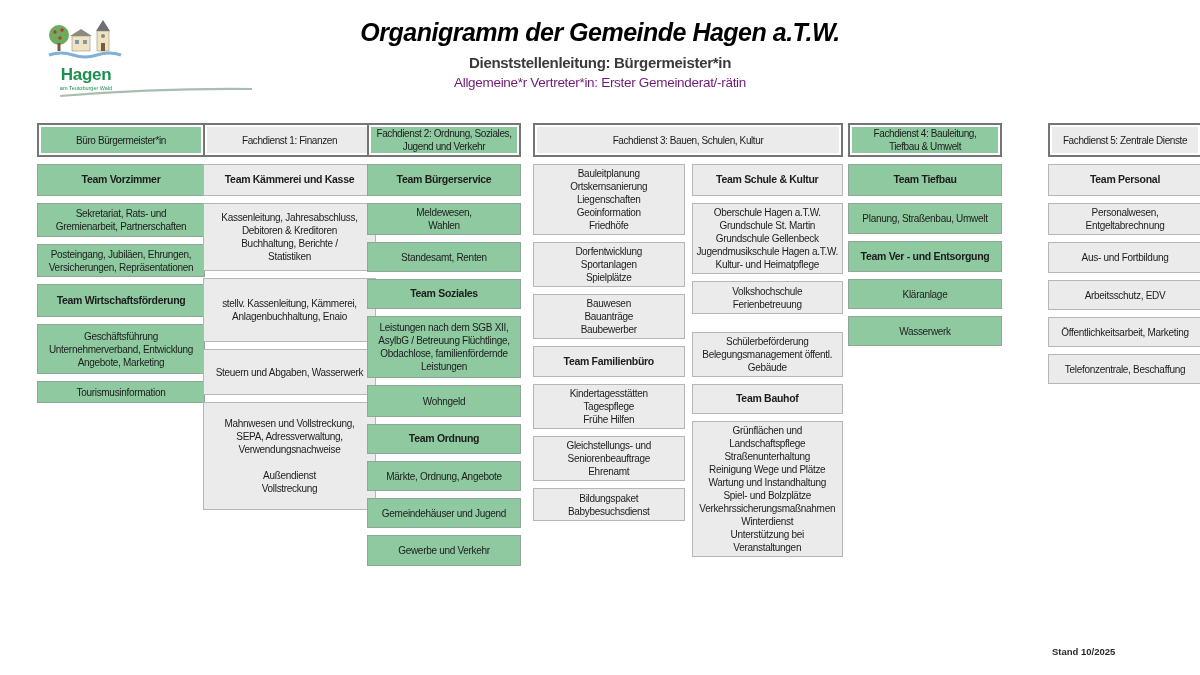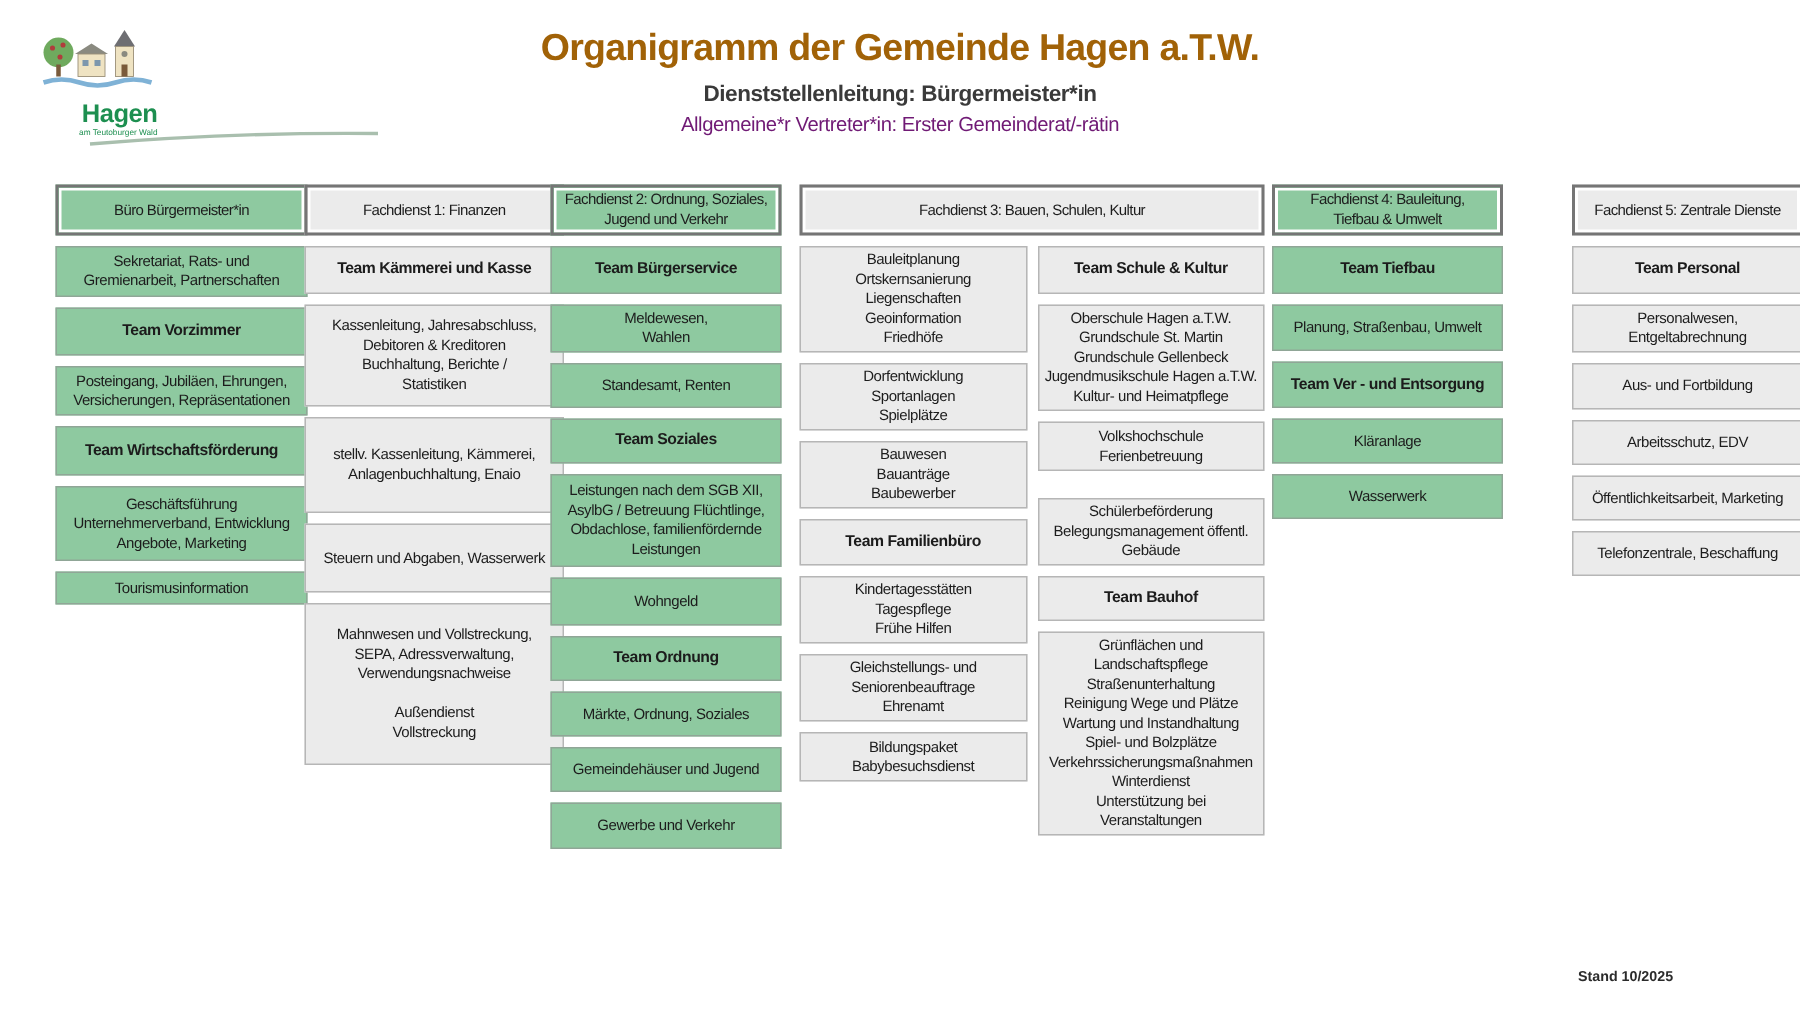--- a/index.html
+++ b/index.html
@@ -2,24 +2,24 @@
 <html><head>
 <meta charset="utf-8">
 <style>
   html,body { margin:0; padding:0; background:#ffffff; }
   .canvas {
     position:relative; width:1200px; height:675px; background:#ffffff;
     font-family:"Liberation Sans", sans-serif; overflow:hidden;
   }
   
   .titleblock { position:absolute; top:18px; left:0; right:0; text-align:center; }
-  .title  { color:#a16207; font-size:25px; font-weight:bold; letter-spacing:-0.5px; }
+  .title  { color:#000000; font-size:25px; font-weight:bold; letter-spacing:-0.5px;font-style:italic; }
   .sub1   { margin-top:7px; color:#3a3a3a; font-size:15px; font-weight:bold; letter-spacing:-0.3px; }
   .sub2   { margin-top:4px; color:#701a75; font-size:13.5px; letter-spacing:-0.3px; }
-  .logo   { position:absolute; left:17px; top:20px; width:88px; text-align:right; }
+  .logo   { position:absolute; left:42px; top:20px; width:88px; text-align:center; }
   .logo-name { color:#1d8f50; font-size:17px; font-weight:bold; line-height:1; margin-top:2px; letter-spacing:-0.3px; }
   .logo-tag  { color:#1d8f50; font-size:5.5px; margin-top:2px; }
   .swoosh { position:absolute; left:58px; top:85px; }
   
   .col { position:absolute; top:123px; }
   .box {
     box-sizing:border-box; display:flex; align-items:center; justify-content:center;
     text-align:center; white-space:pre-line; margin-bottom:7px; padding:2px 3px;
     font-size:10px; line-height:1.3; letter-spacing:-0.3px; color:#1c1c1c;
     border:1px solid #adadad;
@@ -66,23 +66,23 @@
   </svg>
 
   <div class="titleblock">
     <div class="title">Organigramm der Gemeinde Hagen a.T.W.</div>
     <div class="sub1">Dienststellenleitung: Bürgermeister*in</div>
     <div class="sub2">Allgemeine*r Vertreter*in: Erster Gemeinderat/-rätin</div>
   </div>
 
   <div class="col" style="left:37px;width:168px;">
     <div class="box green-box hdr">Büro Bürgermeister*in</div>
+    <div class="box green-box team" style="min-height:32px">Team Vorzimmer</div>
     <div class="box green-box" style="min-height:34px">Sekretariat, Rats- und
 Gremienarbeit, Partnerschaften</div>
-    <div class="box green-box team" style="min-height:32px">Team Vorzimmer</div>
     <div class="box green-box" style="min-height:33px">Posteingang, Jubiläen, Ehrungen,
 Versicherungen, Repräsentationen</div>
     <div class="box green-box team" style="min-height:33px;margin-top:5px">Team Wirtschaftsförderung</div>
     <div class="box green-box" style="min-height:50px">Geschäftsführung
 Unternehmerverband, Entwicklung
 Angebote, Marketing</div>
     <div class="box green-box" style="min-height:22px;margin-top:5px">Tourismusinformation</div>
   </div>
 
   <div class="col" style="left:203px;width:173px;">
@@ -110,21 +110,21 @@
     <div class="box green-box" style="min-height:32px">Meldewesen,
 Wahlen</div>
     <div class="box green-box" style="min-height:30px">Standesamt, Renten</div>
     <div class="box green-box team" style="min-height:30px">Team Soziales</div>
     <div class="box green-box" style="min-height:62px">Leistungen nach dem SGB XII,
 AsylbG / Betreuung Flüchtlinge,
 Obdachlose, familienfördernde
 Leistungen</div>
     <div class="box green-box" style="min-height:32px;margin-top:5px">Wohngeld</div>
     <div class="box green-box team" style="min-height:30px;margin-top:3px">Team Ordnung</div>
-    <div class="box green-box" style="min-height:30px">Märkte, Ordnung, Soziales</div>
+    <div class="box green-box" style="min-height:30px">Märkte, Ordnung, Angebote</div>
     <div class="box green-box" style="min-height:30px">Gemeindehäuser und Jugend</div>
     <div class="box green-box" style="min-height:31px;margin-top:2px">Gewerbe und Verkehr</div>
   </div>
 
   <div class="col" style="left:533px;width:310px;">
     <div class="box gray-box hdr">Fachdienst 3: Bauen, Schulen, Kultur</div>
     <div class="stacks">
       <div class="stack">
         <div class="box gray-box" style="min-height:71px">Bauleitplanung
 Ortskernsanierung

